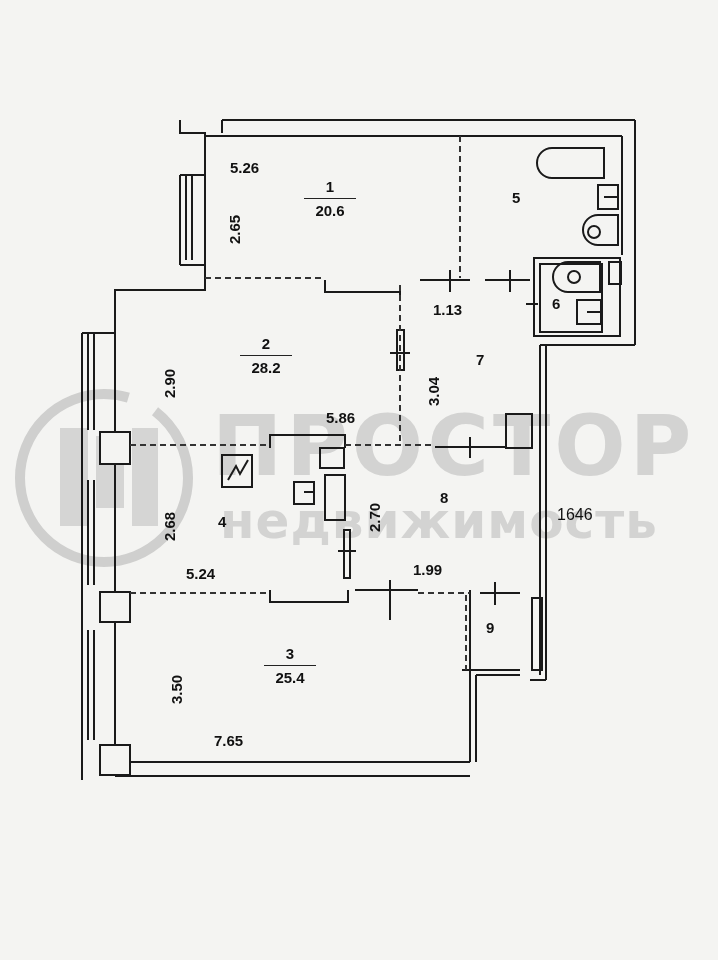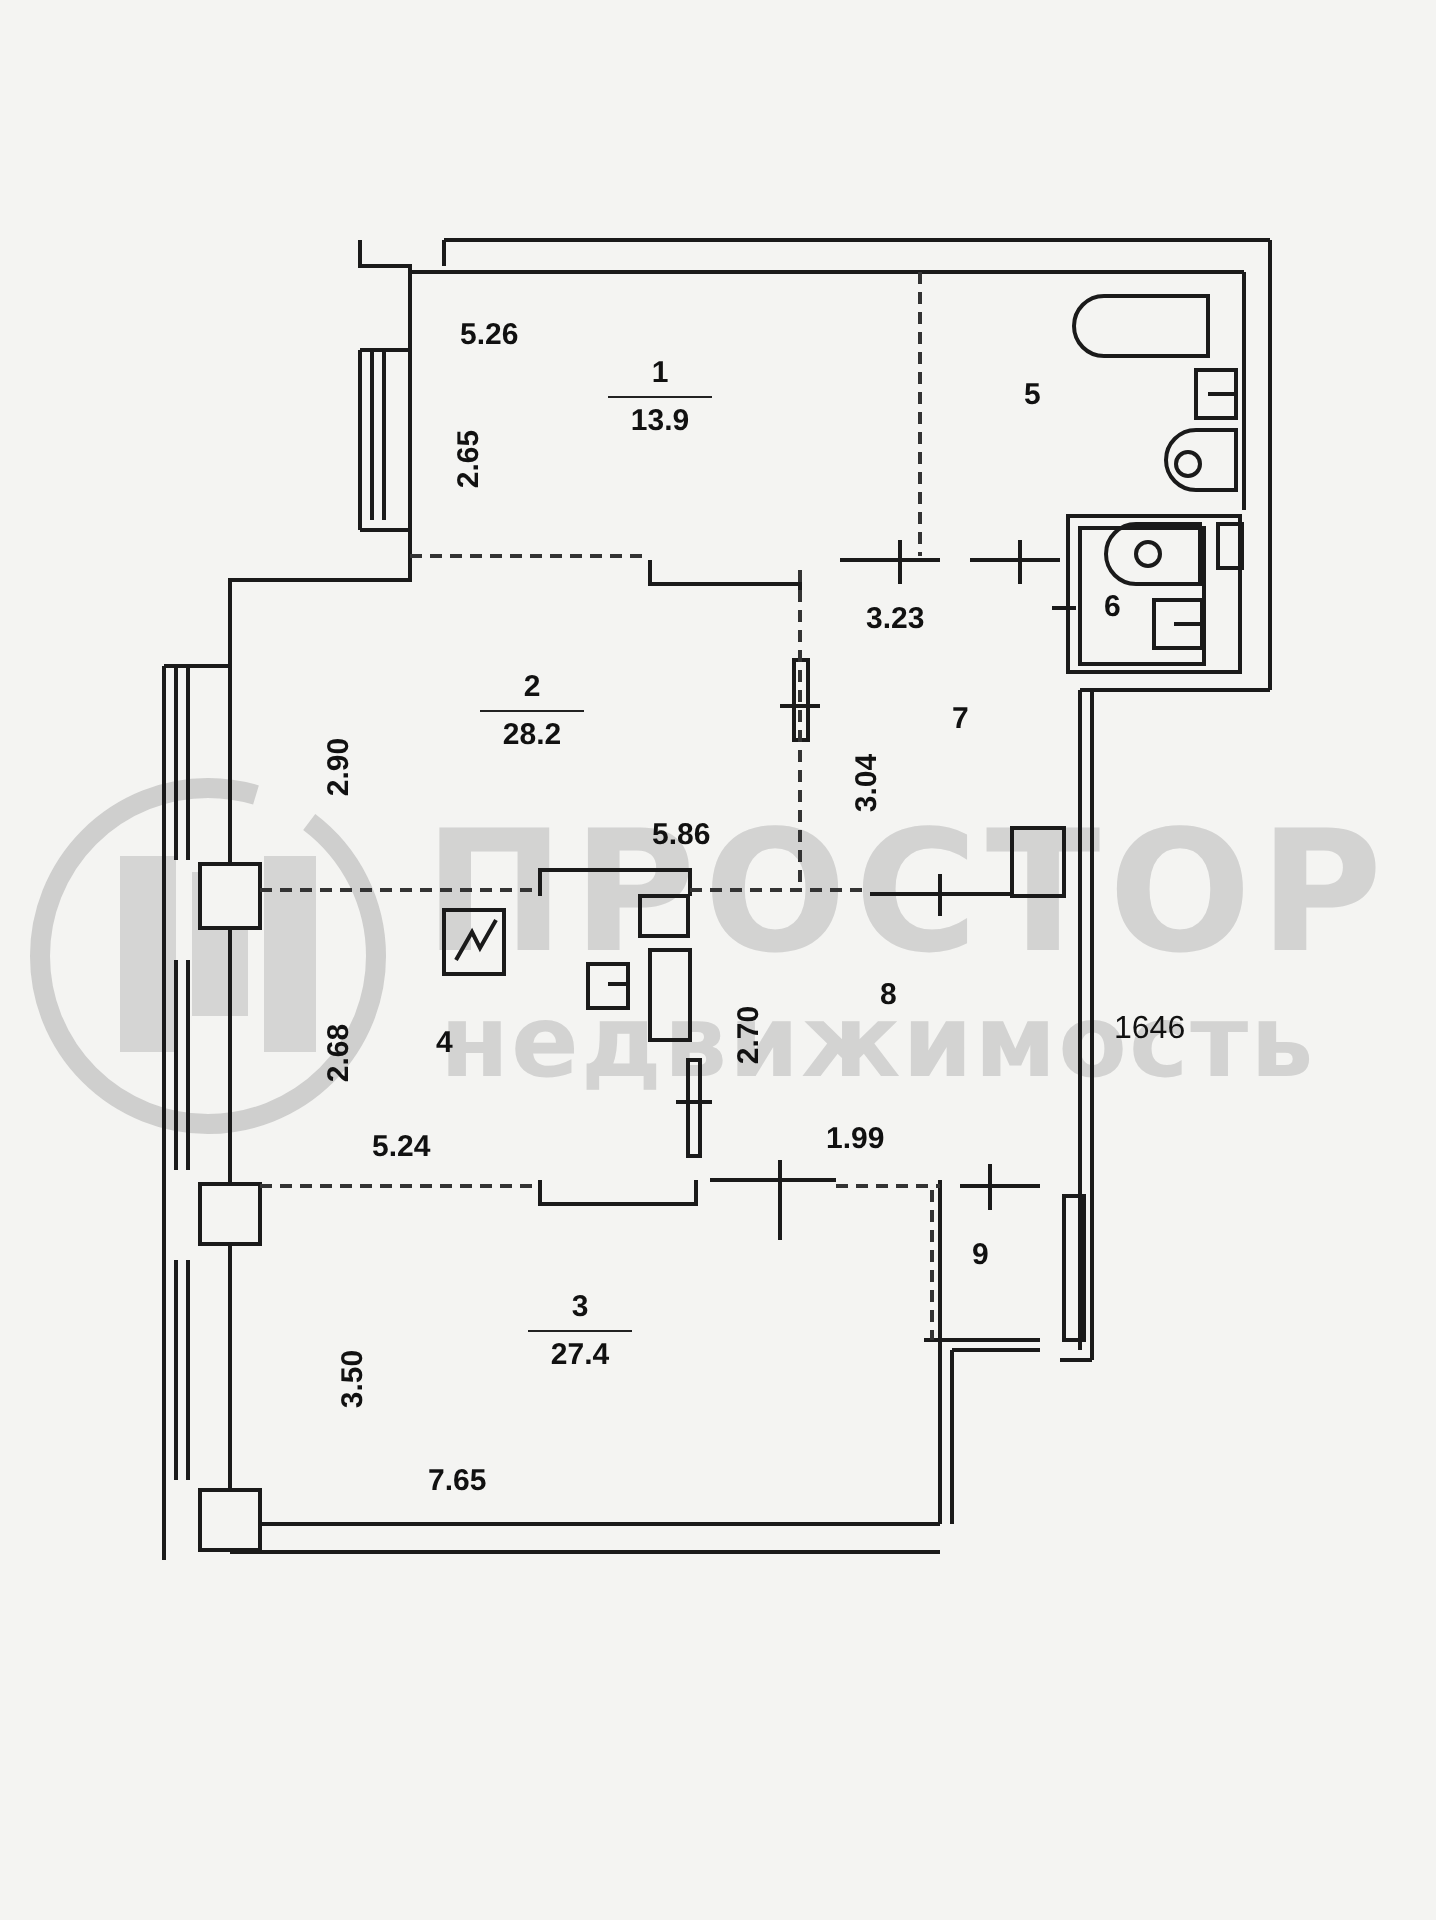--- a/index.html
+++ b/index.html
@@ -125,44 +125,44 @@
     <line x1="345" y1="445" x2="435" y2="445"></line>
     <line x1="130" y1="593" x2="270" y2="593"></line>
     <line x1="418" y1="593" x2="470" y2="593"></line>
     <line x1="466" y1="595" x2="466" y2="670"></line>
   </g>
 </svg>
 
 <div class="area" style="left:300px;top:178px;width:60px;">
   <span class="num">1</span>
     <span class="bar"></span>
-    <span class="val">13.9</span>
+    <span class="val">20.6</span>
 </div>
 <div class="area" style="left:236px;top:335px;width:60px;">
   <span class="num">2</span>
     <span class="bar"></span>
     <span class="val">28.2</span>
 </div>
 <div class="area" style="left:260px;top:645px;width:60px;">
   <span class="num">3</span>
     <span class="bar"></span>
-    <span class="val">27.4</span>
+    <span class="val">25.4</span>
 </div>
 <div class="lbl" style="left:218px;top:514px;">4</div>
 <div class="lbl" style="left:512px;top:190px;">5</div>
 <div class="lbl" style="left:552px;top:296px;">6</div>
 <div class="lbl" style="left:476px;top:352px;">7</div>
 <div class="lbl" style="left:440px;top:490px;">8</div>
 <div class="lbl" style="left:486px;top:620px;">9</div>
 
 <div class="lbl" style="left:230px;top:160px;">5.26</div>
 <div class="lbl rot" style="left:220px;top:222px;">2.65</div>
 <div class="lbl rot" style="left:155px;top:376px;">2.90</div>
 <div class="lbl" style="left:326px;top:410px;">5.86</div>
-<div class="lbl" style="left:433px;top:302px;">3.23</div>
+<div class="lbl" style="left:433px;top:302px;">1.13</div>
 <div class="lbl rot" style="left:419px;top:384px;">3.04</div>
 <div class="lbl rot" style="left:155px;top:519px;">2.68</div>
 <div class="lbl" style="left:186px;top:566px;">5.24</div>
 <div class="lbl rot" style="left:360px;top:510px;">2.70</div>
 <div class="lbl" style="left:413px;top:562px;">1.99</div>
 <div class="lbl rot" style="left:162px;top:682px;">3.50</div>
 <div class="lbl" style="left:214px;top:733px;">7.65</div>
 
 <div class="lbl" style="left:557px;top:507px;font-size:16px;font-weight:normal;">1646</div>
 

